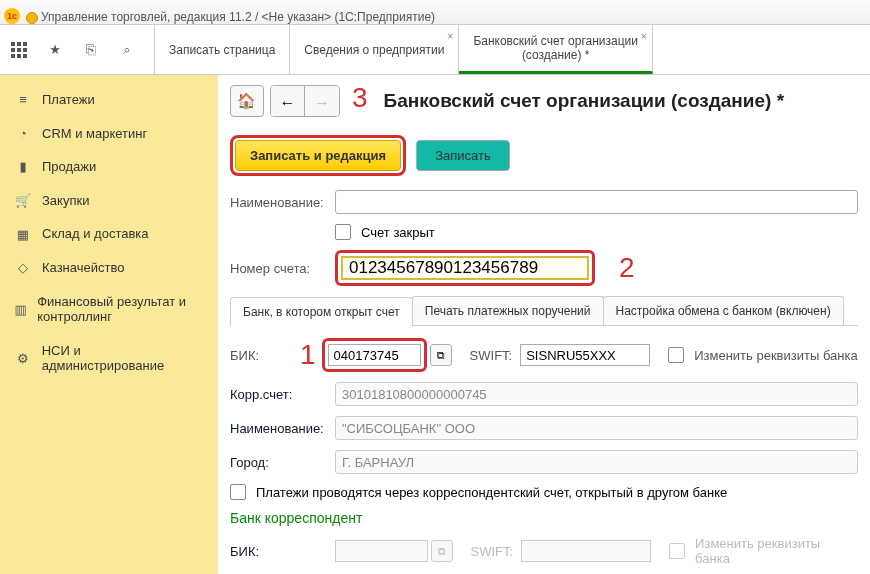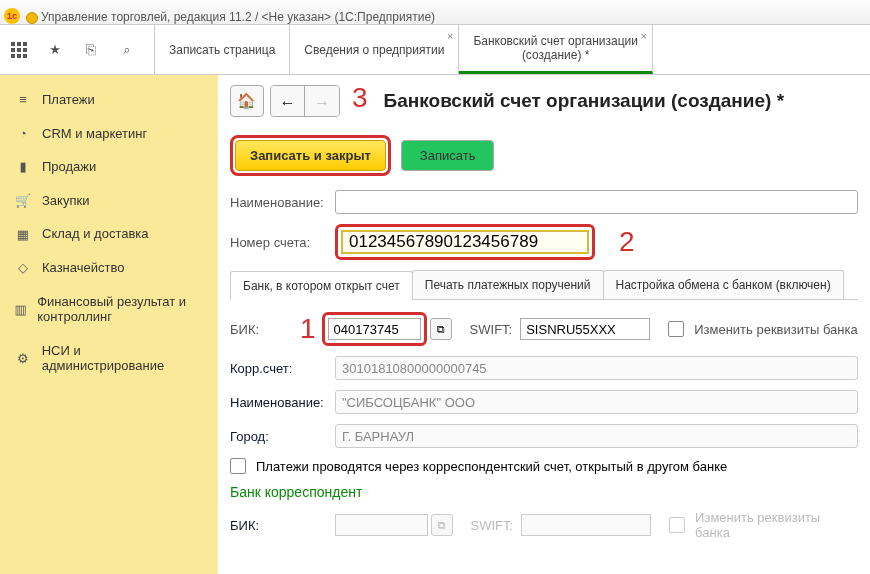--- a/index.html
+++ b/index.html
@@ -28,21 +28,21 @@
 .nav-btn { width: 34px; height: 32px; border: 1px solid #aaa; border-radius: 4px; background: #f8f8f8; display: flex; align-items: center; justify-content: center; margin-right: 6px; font-size: 15px; color: #333; }
 .nav-group { display: flex; border: 1px solid #aaa; border-radius: 4px; overflow: hidden; margin-right: 6px; }
 .nav-group .seg { width: 34px; height: 30px; background: #f8f8f8; display: flex; align-items: center; justify-content: center; font-size: 16px; }
 .nav-group .seg:first-child { border-right: 1px solid #aaa; }
 .page-title { font-size: 19px; font-weight: bold; color: #222; margin-left: 6px; }
 .red-num { color: #d32f2f; font-size: 28px; font-weight: normal; position: relative; }
 
 .actions { display: flex; align-items: center; margin-bottom: 14px; }
 .btn-primary { background: linear-gradient(#ffe65c,#ffcc00); border: 1px solid #c9a400; border-radius: 4px; padding: 7px 14px; font-weight: bold; color: #333; font-size: 13px; }
 .btn-primary-wrap { border: 3px solid #d32f2f; border-radius: 8px; padding: 2px; display: inline-block; margin-right: 10px; }
-.btn-secondary { background: #22c55e; border: 1px solid #aaa; border-radius: 4px; padding: 7px 18px; font-size: 13px; color: #333; }
+.btn-secondary { background: #14b8a6; border: 1px solid #aaa; border-radius: 4px; padding: 7px 18px; font-size: 13px; color: #333; }
 
 .form-row { display: flex; align-items: center; margin-bottom: 10px; }
 .form-label { width: 105px; color: #555; font-size: 13px; }
 .form-label.dim { color: #0f172a; }
 .input { border: 1px solid #aaa; border-radius: 3px; height: 24px; padding: 0 6px; font-size: 13px; color: #333; }
 .input.full { flex: 1; }
 .input.readonly { background: #fafafa; color: #888; border-color: #ccc; }
 .checkbox { width: 16px; height: 16px; border: 1px solid #888; border-radius: 2px; background: #fff; margin-right: 10px; }
 
 .red-box { border: 3px solid #d32f2f; border-radius: 6px; padding: 3px; display: inline-block; }
@@ -149,30 +149,34 @@
       <div class="nav-group">
         <div class="seg">←</div>
         <div class="seg disabled" style="color:#bbb">→</div>
       </div>
       <span class="red-num" style="margin:0 10px 0 6px;top:-3px">3</span>
       <span class="page-title">Банковский счет организации (создание) *</span>
     </div>
 
     <div class="actions">
       <div class="btn-primary-wrap">
-        <button class="btn-primary">Записать и закрыт</button>
+        <button class="btn-primary">Записать и редакция</button>
       </div>
       <button class="btn-secondary">Записать</button>
     </div>
 
     <div class="form-row">
       <span class="form-label">Наименование:</span>
       <input class="input full" style="">
     </div>
 
+    <div class="form-row" style="padding-left:105px">
+      <div class="checkbox"></div>
+      <span>Счет закрыт</span>
+    </div>
 
     <div class="form-row">
       <span class="form-label">Номер счета:</span>
       <div class="red-box">
         <input class="acct-input" value="01234567890123456789" style="">
       </div>
       <span class="red-num" style="margin-left:24px">2</span>
     </div>
 
     <div class="subtabs">

